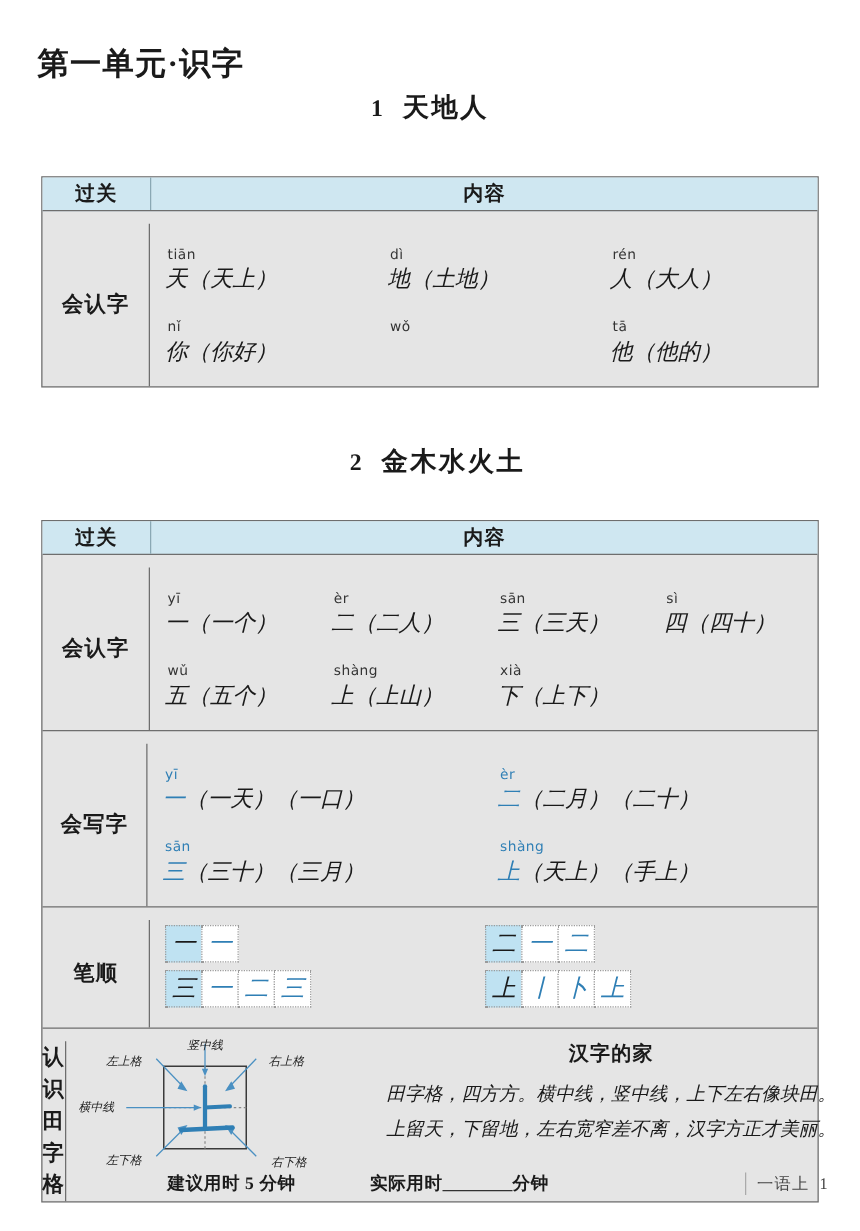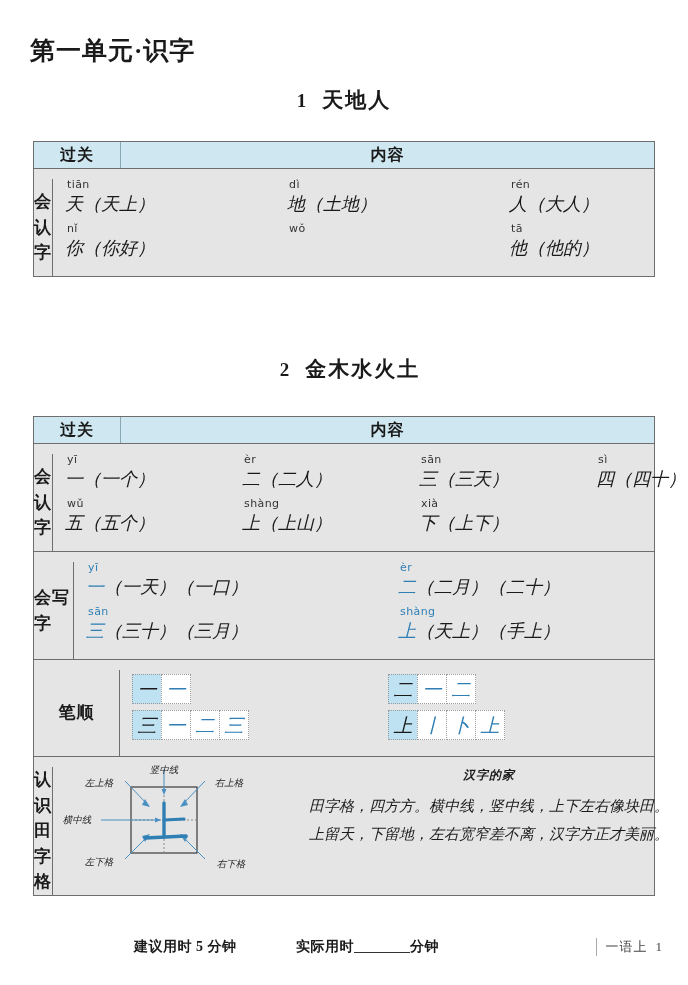--- a/index.html
+++ b/index.html
@@ -19,21 +19,21 @@
     font-size:25px;font-weight:bold;letter-spacing:1px;
     font-family:"Liberation Serif","DejaVu Serif",serif;
   }
   .lesson-title{
     position:absolute;left:0;right:0;
     text-align:center;
     font-size:21px;font-weight:bold;
     letter-spacing:2px;
   }
   .lesson-title .num{margin-right:14px;font-size:19px;}
-  #lesson1-title{top:86px;}
+  #lesson1-title{top:72px;}
   #lesson2-title{top:355px;padding-left:12px;}
 
   
   .tbl{
     position:absolute;left:33px;width:622px;
     border:1px solid #6e6e6e;
     border-collapse:collapse;
     background:#e5e5e5;
     box-sizing:border-box;
   }
@@ -71,22 +71,21 @@
   }
   .row .cell{
     flex:1;
     padding:8px 0 10px 0;
     box-sizing:border-box;
   }
 
   
   .char-line{
     display:flex;
-    margin:1px 0 6px 0;
-    gap:44px;
+    margin:20px 0 6px 0;
   }
   .char-item{
     display:flex;flex-direction:column;
     box-sizing:border-box;
   }
   .pinyin{
     font-size:11px;
     color:#333;
     font-family:"DejaVu Sans","Liberation Sans",sans-serif;
     letter-spacing:.4px;
@@ -147,23 +146,22 @@
   .tian-svg{position:absolute;left:0;top:0;}
 
   
   .poem-wrap{
     flex:1;
     padding-top:6px;
     padding-right:10px;
   }
   .poem-title{
     text-align:center;
-    font-size:12px;
+    font-size:16px;
     font-weight:bold;
-    font-style:italic;
     margin-bottom:9px;
     letter-spacing:1px;
   }
   .poem{
     font-size:15px;
     line-height:1.85;
     text-align:right;
     letter-spacing:0px;
     white-space:nowrap;
   }

